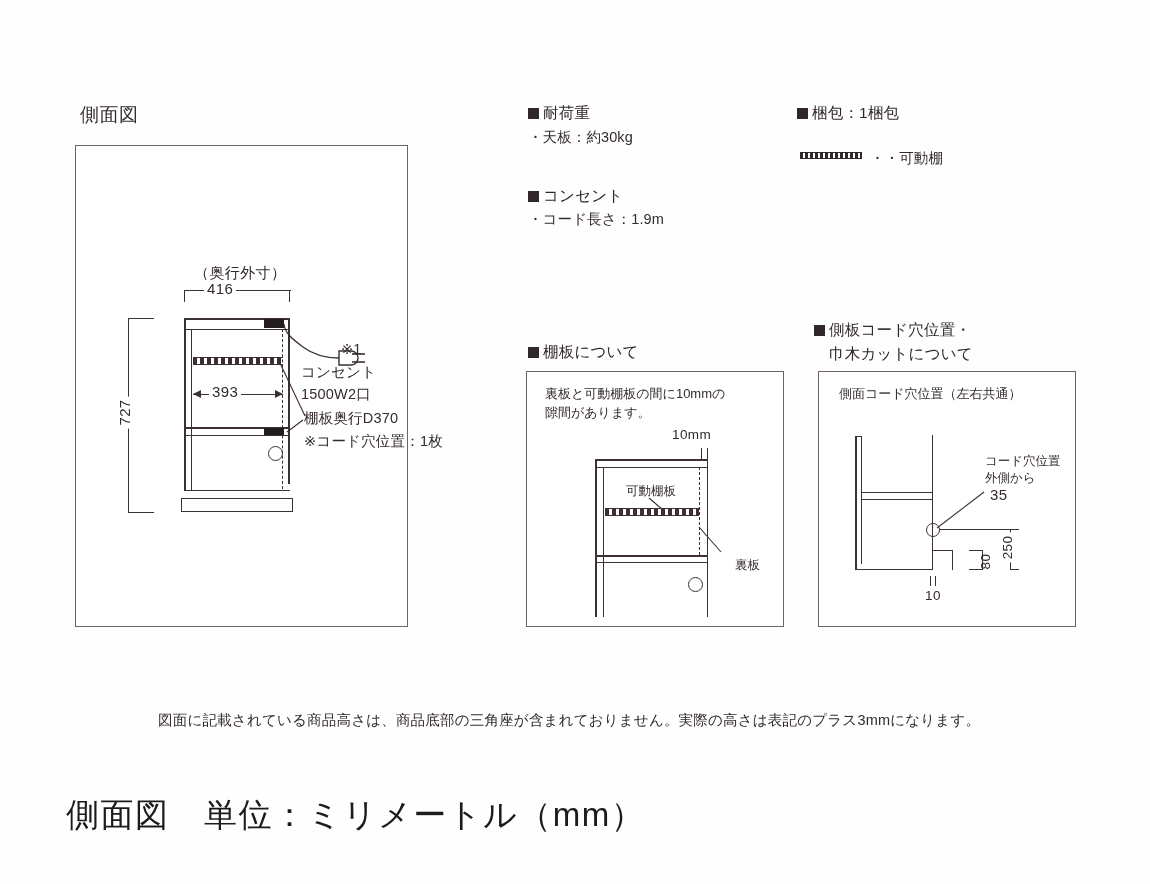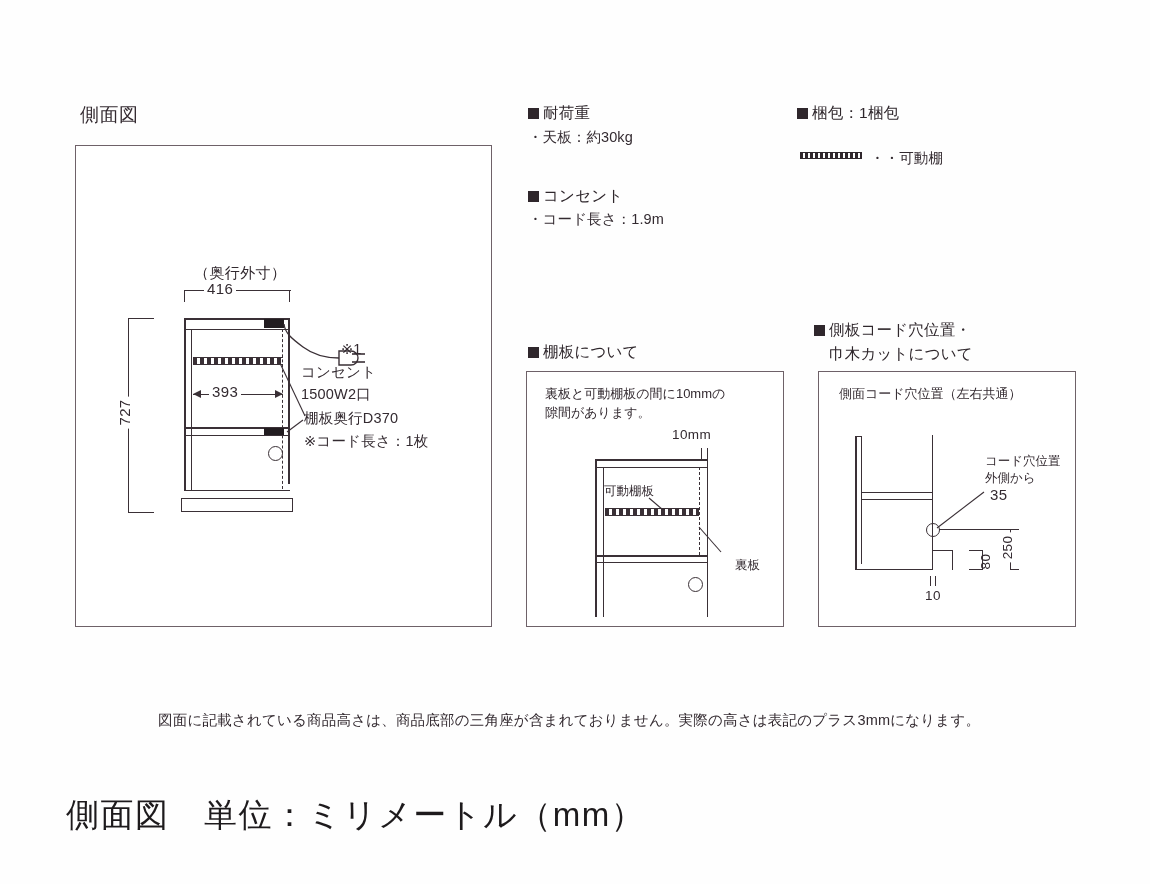--- a/index.html
+++ b/index.html
@@ -158,21 +158,21 @@
         to right, #2f272c 0 3px, transparent 3px 5px);
   }
 </style>
 </head>
 <body>
 
 <div class="page">
 
   <div class="sec-title abs" style="left:80px; top:103px;text-align:right;">側面図</div>
 
-  <div class="panel" style="left:75px; top:145px; width:417px; height:482px;">
+  <div class="panel" style="left:75px; top:145px; width:333px; height:482px;">
 
     <div class="dim abs" style="left:115px; top:118px; font-size:15px; background:transparent;">（奥行外寸）</div>
 
     <div class="ln" style="left:108px; top:144px; width:1.3px; height:12px;"></div>
     <div class="ln" style="left:108px; top:144px; width:107px; height:1.3px;"></div>
     <div class="ln" style="left:213px; top:144px; width:1.3px; height:12px;"></div>
     <div class="dim abs" style="left:128px; top:134px;">416</div>
 
     <div class="ln" style="left:108px; top:172px; width:106px; height:1.6px;"></div>
     <div class="ln" style="left:108px; top:183px; width:106px; height:1.3px;"></div>
@@ -226,21 +226,21 @@
 
     <div class="callout nowrap" style="left:225px; top:216px;">コンセント</div>
     <div class="callout nowrap" style="left:225px; top:238px;">1500W2口</div>
 
     <svg class="abs" width="130" height="110" style="left:195px; top:208px; overflow:visible;">
       <line x1="8" y1="7" x2="34" y2="62" stroke="#3a3036" stroke-width="1.1"></line>
       <line x1="16" y1="78" x2="32" y2="66" stroke="#3a3036" stroke-width="1.1"></line>
     </svg>
 
     <div class="callout nowrap" style="left:228px; top:262px;">棚板奥行D370</div>
-    <div class="callout nowrap" style="left:228px; top:285px;">※コード長さ：1枚</div>
+    <div class="callout nowrap" style="left:228px; top:285px;">※コード穴位置：1枚</div>
 
   </div>
 
   <div class="blk-title abs" style="left:528px; top:103px;">
     <span class="sq"></span><span>耐荷重</span>
   </div>
   <div class="spec-line abs nowrap" style="left:528px; top:126px;">・天板：約30kg</div>
 
   <div class="blk-title abs" style="left:528px; top:186px;">
     <span class="sq"></span><span>コンセント</span>
@@ -269,21 +269,21 @@
     <div class="ln" style="left:68px; top:87px; width:113px; height:1.6px;"></div>
     <div class="ln" style="left:68px; top:95px; width:113px; height:1.2px;"></div>
     <div class="ln" style="left:68px; top:87px; width:1.5px; height:158px;"></div>
     <div class="ln" style="left:76px; top:95px; width:1.2px; height:150px;"></div>
     <div class="ln" style="left:180px; top:87px; width:1.4px; height:158px;"></div>
 
     <div class="dash-v" style="left:172px; top:95px; height:88px;"></div>
 
     <div class="shelf-dashed" style="left:78px; top:136px; width:94px; height:8px;"></div>
 
-    <div class="callout-sm nowrap" style="left:77px; top:110px;">可動棚板</div>
+    <div class="callout-sm nowrap" style="left:99px; top:110px;">可動棚板</div>
     <svg class="abs" width="40" height="30" style="left:122px; top:126px; overflow:visible;">
       <line x1="0" y1="0" x2="14" y2="12" stroke="#3a3036" stroke-width="1.1"></line>
     </svg>
 
     <div class="ln" style="left:68px; top:183px; width:113px; height:1.5px;"></div>
     <div class="ln" style="left:68px; top:190px; width:113px; height:1.2px;"></div>
 
     <svg class="abs" width="45" height="35" style="left:172px; top:155px; overflow:visible;">
       <line x1="0" y1="0" x2="22" y2="25" stroke="#3a3036" stroke-width="1.1"></line>
     </svg>

